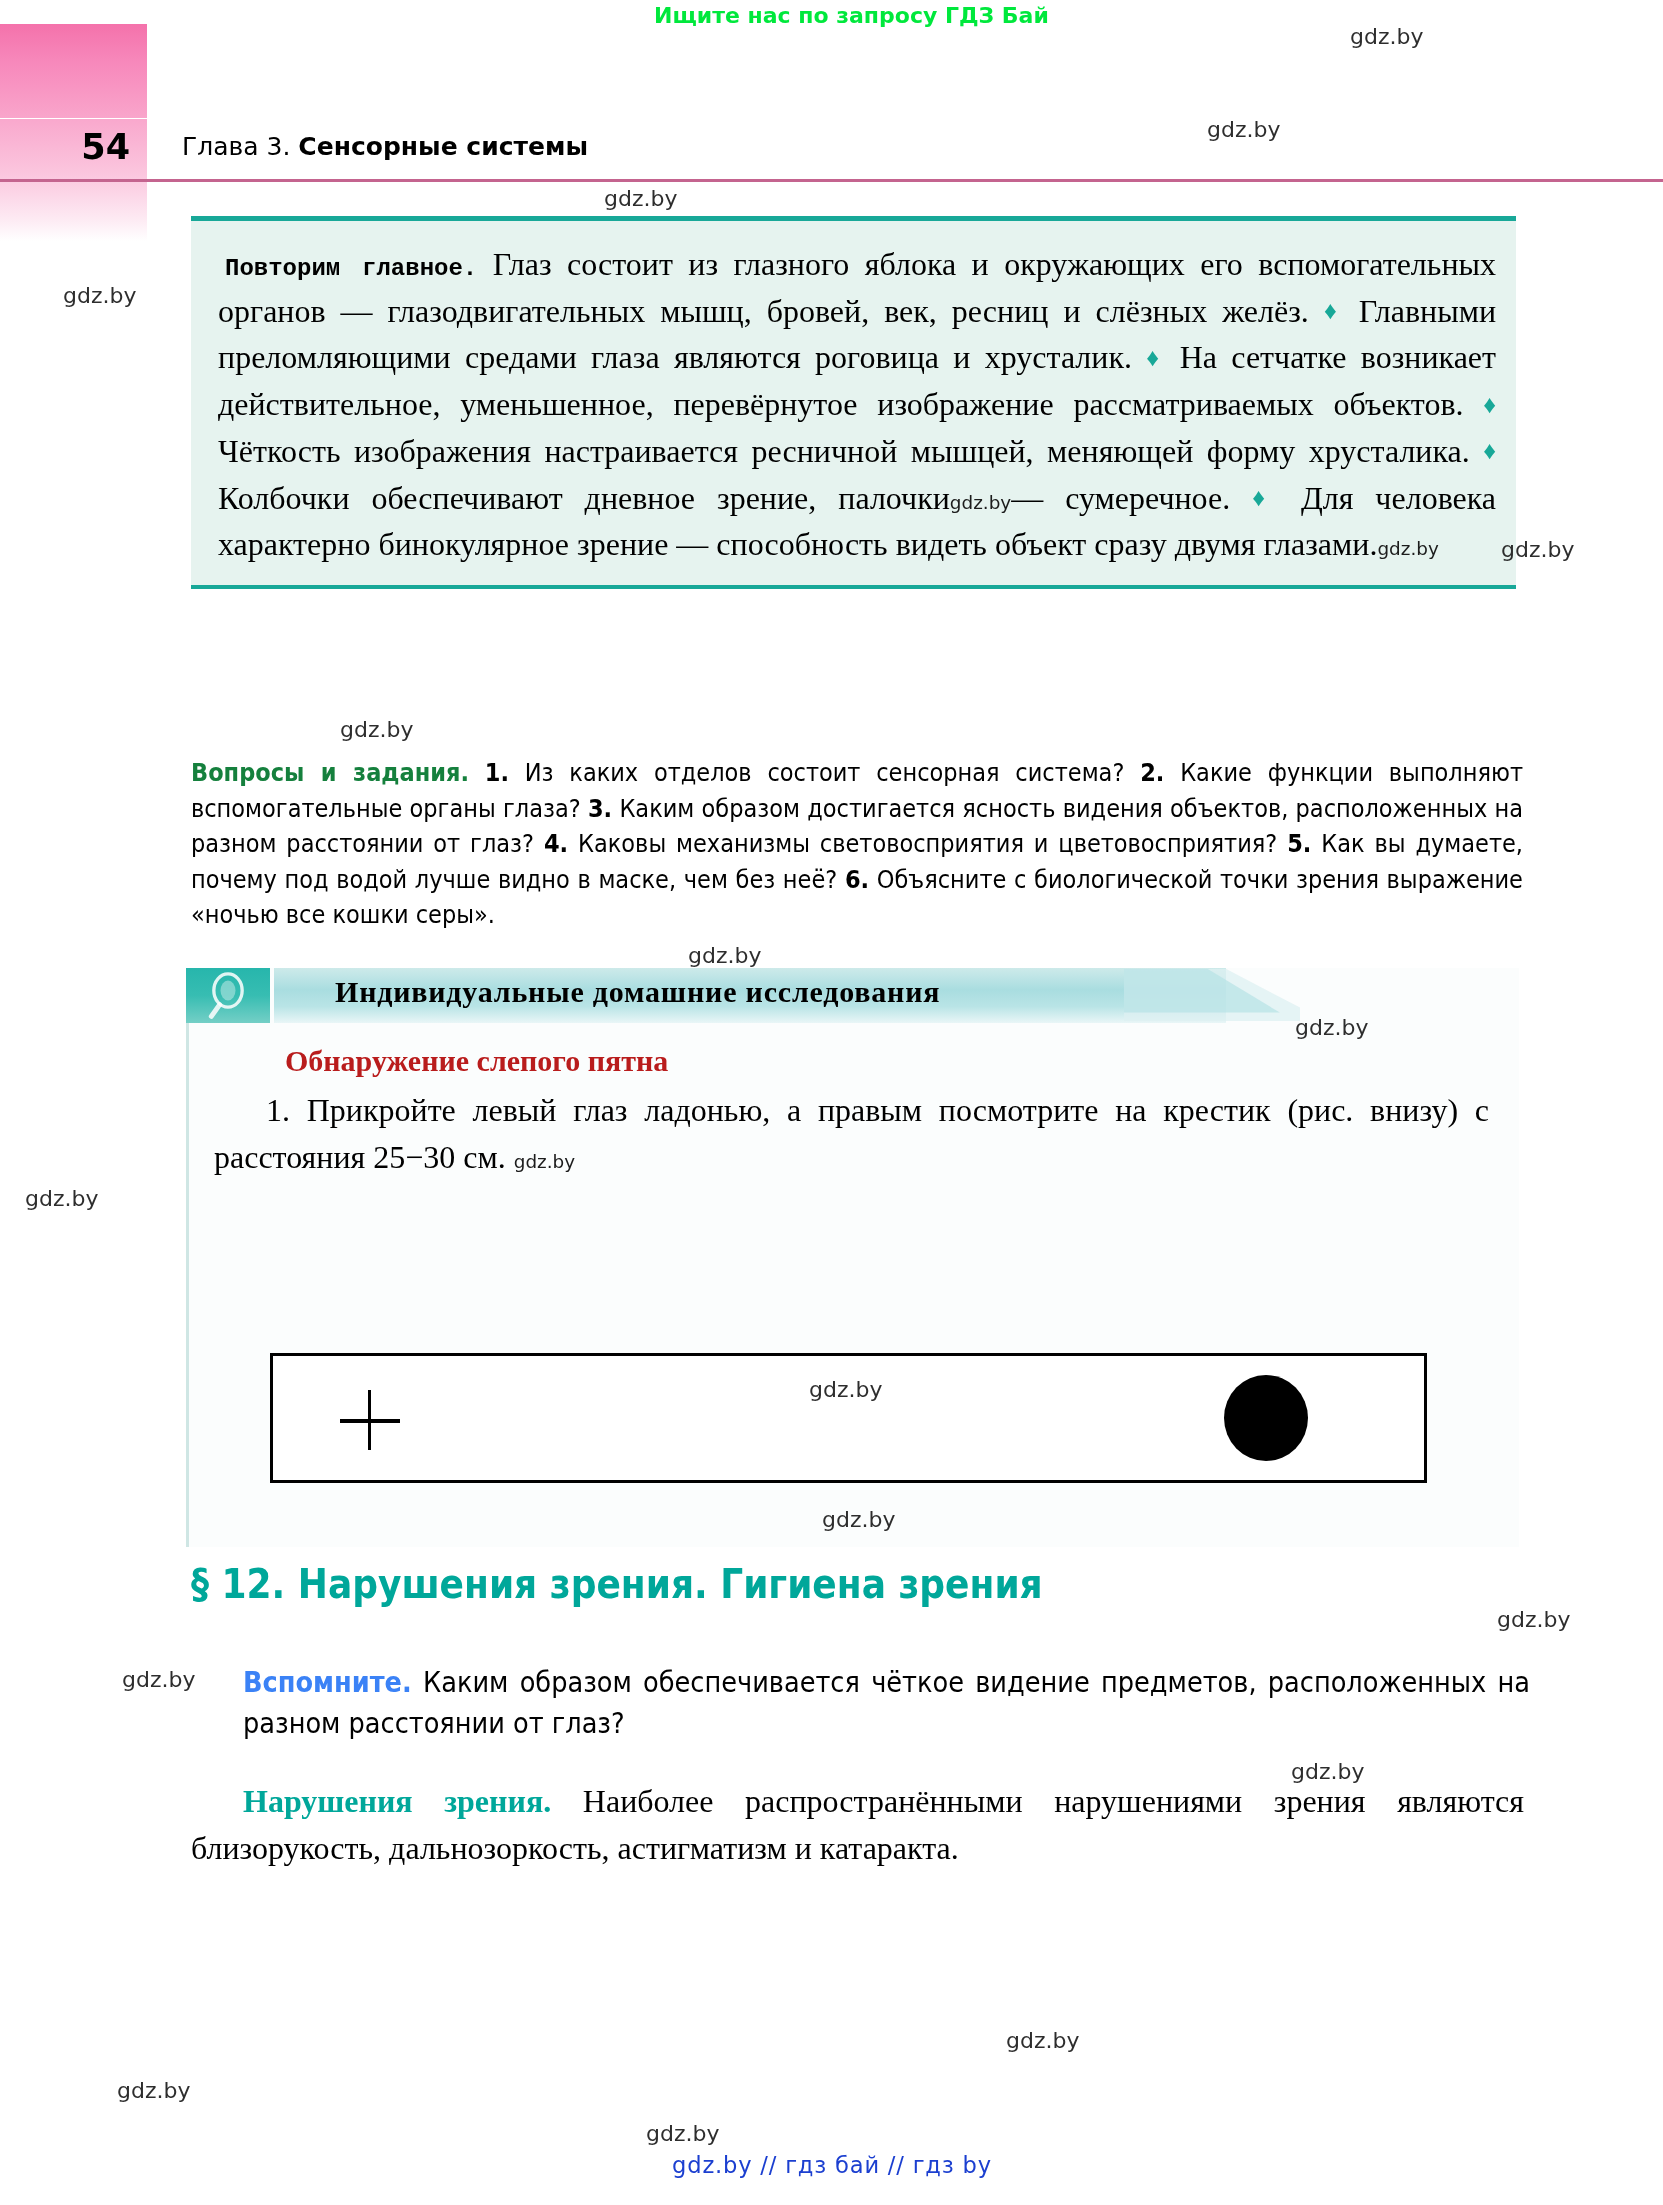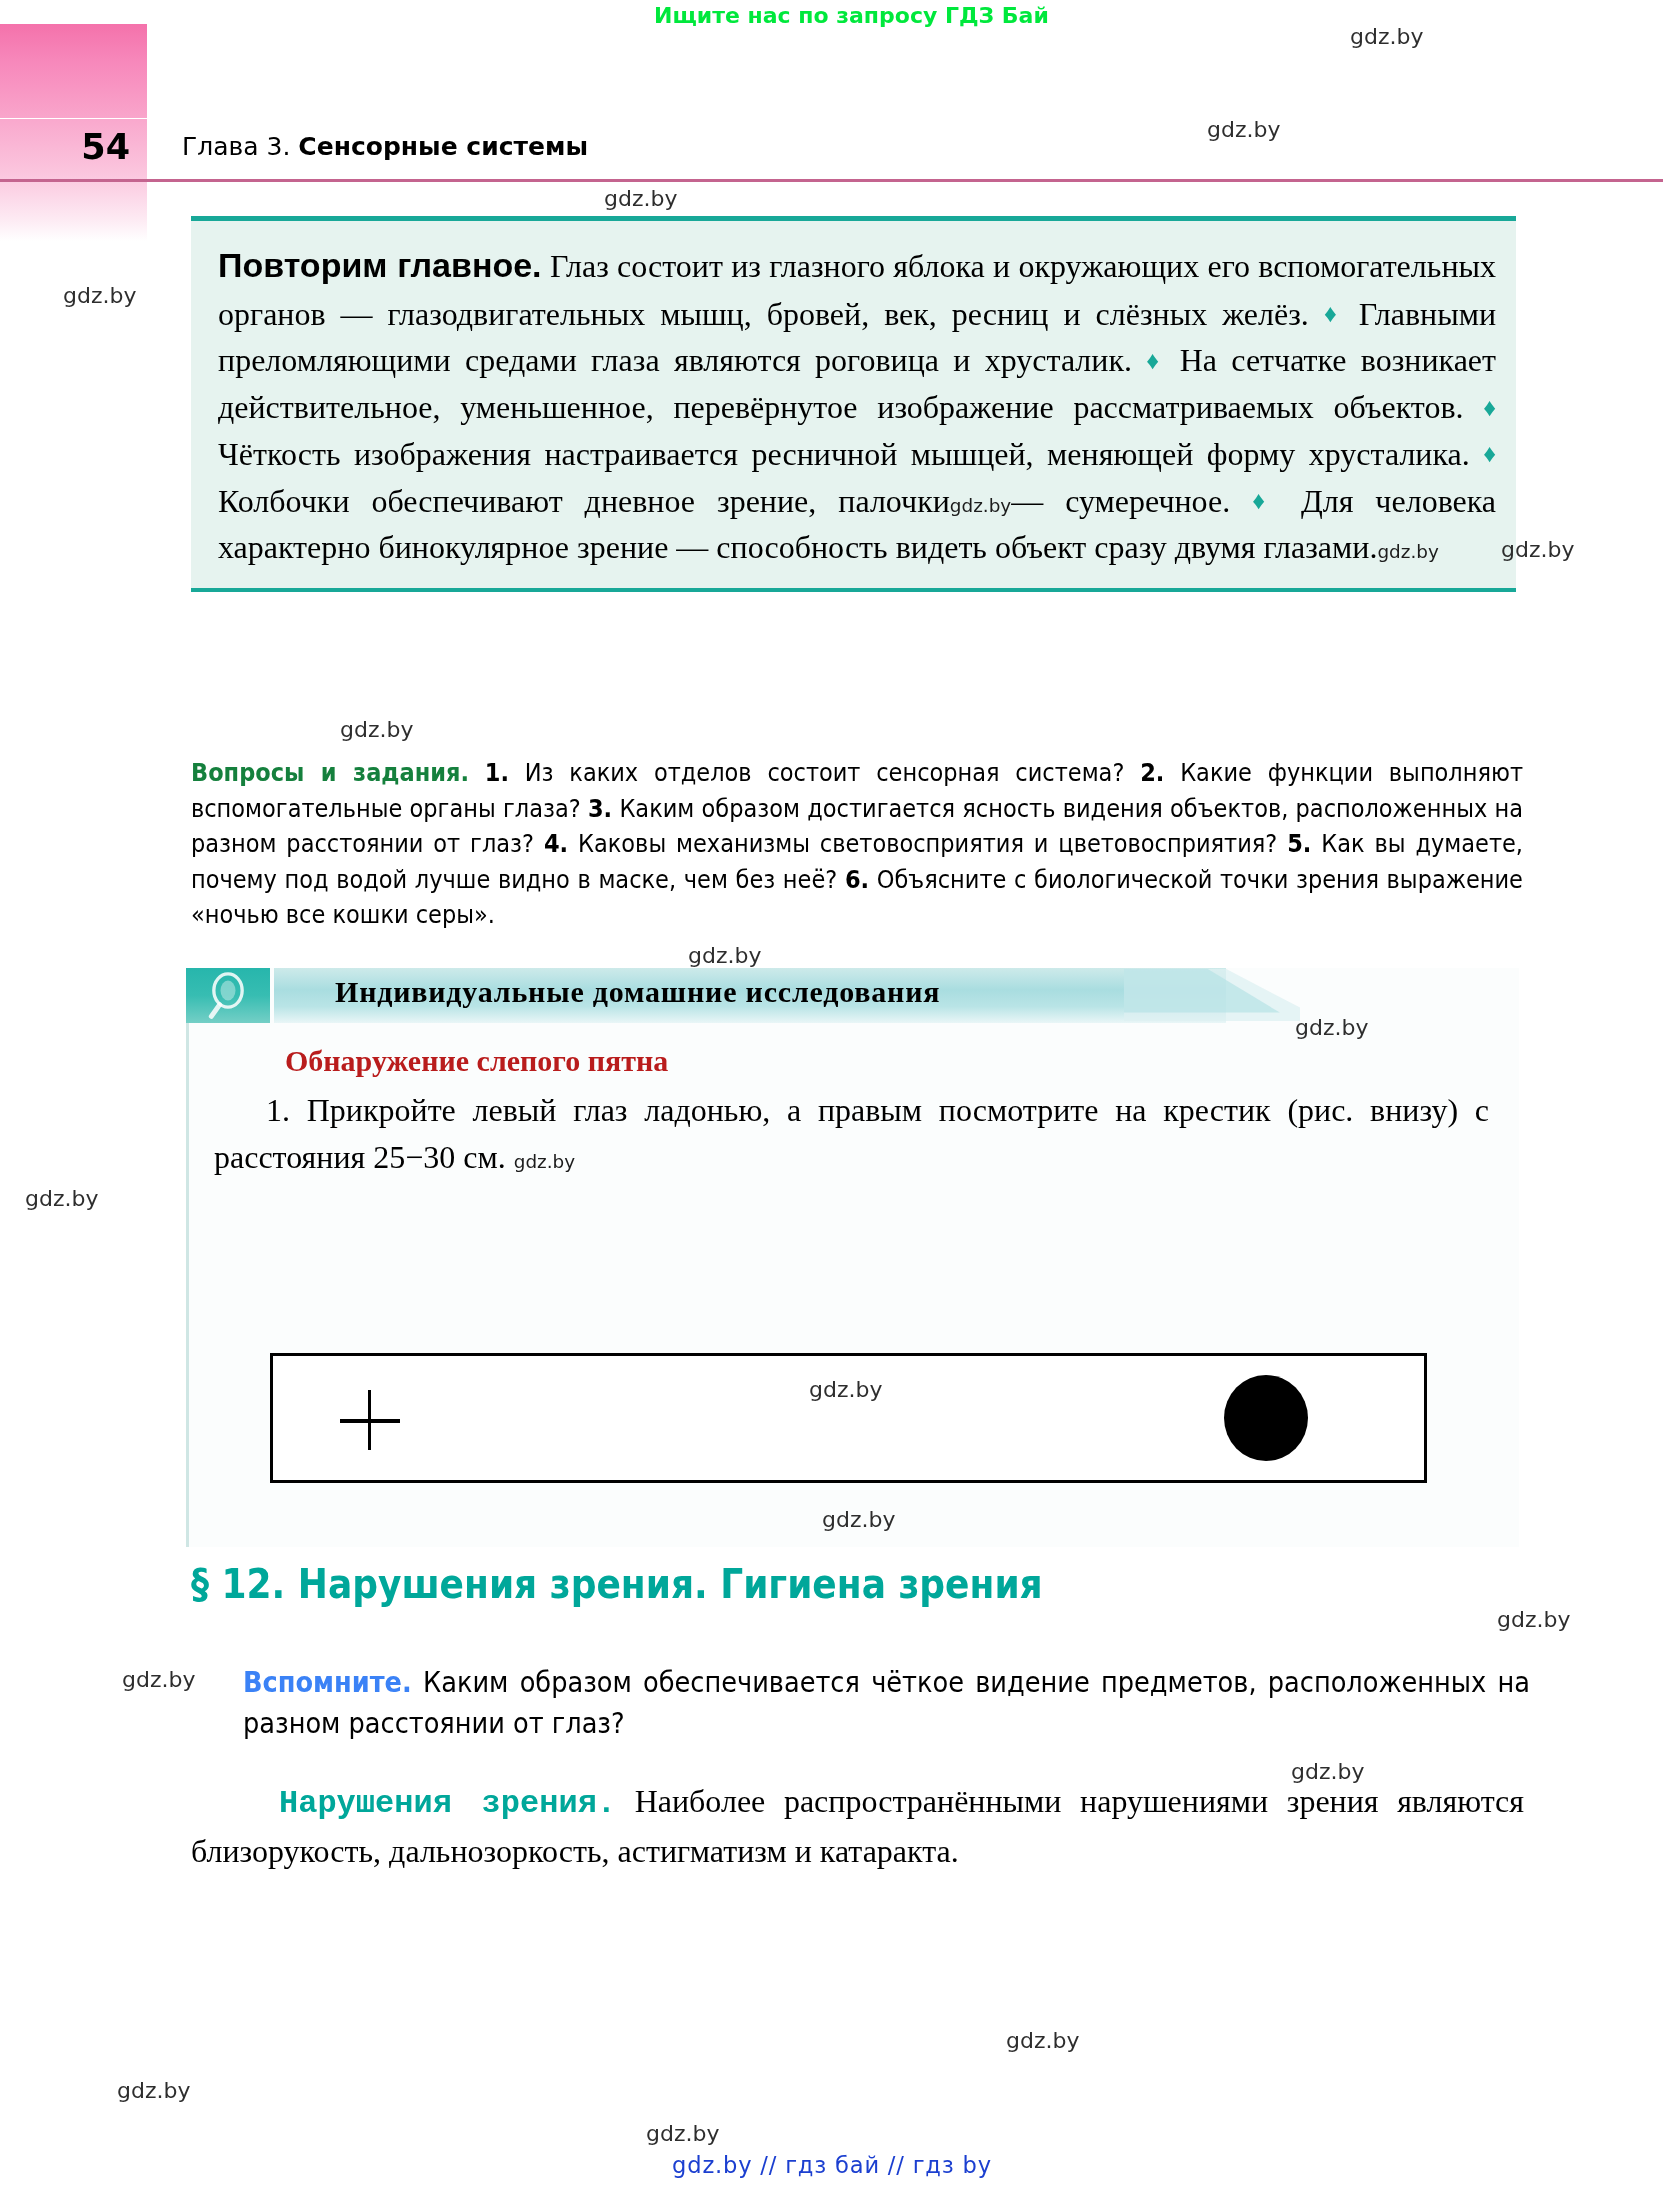--- a/index.html
+++ b/index.html
@@ -110,23 +110,24 @@
   #summary-box .body {
     font-family: "Liberation Serif", serif;
     font-size: 32px;
     line-height: 1.46;
     color: #000;
     text-align: justify;
     text-justify: inter-word;
     hyphens: manual;
   }
   #summary-box .lead {
-    font-family: Liberation Sans, sans-serif;
-    font-weight: bold;
-    font-size: 34px;
+    font-family: Liberation Mono, monospace;
+    font-weight: bold;
+    font-size: 24px;
+    margin-left: 7px;
   }
   .dia {
     color: #18a898;
     font-size: 25px;
     line-height: 0;
     position: relative;
     top: -2.5px;
   }
 
   
@@ -306,22 +307,21 @@
     font-size: 32px;
     line-height: 1.46;
     color: #000;
     text-align: justify;
     z-index: 10;
   }
   #body-text p { margin: 0; text-indent: 52px; }
   #body-text .blead {
     color: #00a79a;
     font-weight: bold;
-    font-family: Liberation Mono, monospace;
-    margin-left: 36px;
+    font-family: Liberation Serif, serif;
   }
   #body-text i { font-style: italic; }
 
   
   #footer {
     position: absolute;
     left: 0;
     top: 2152px;
     width: 1664px;
     text-align: center;

